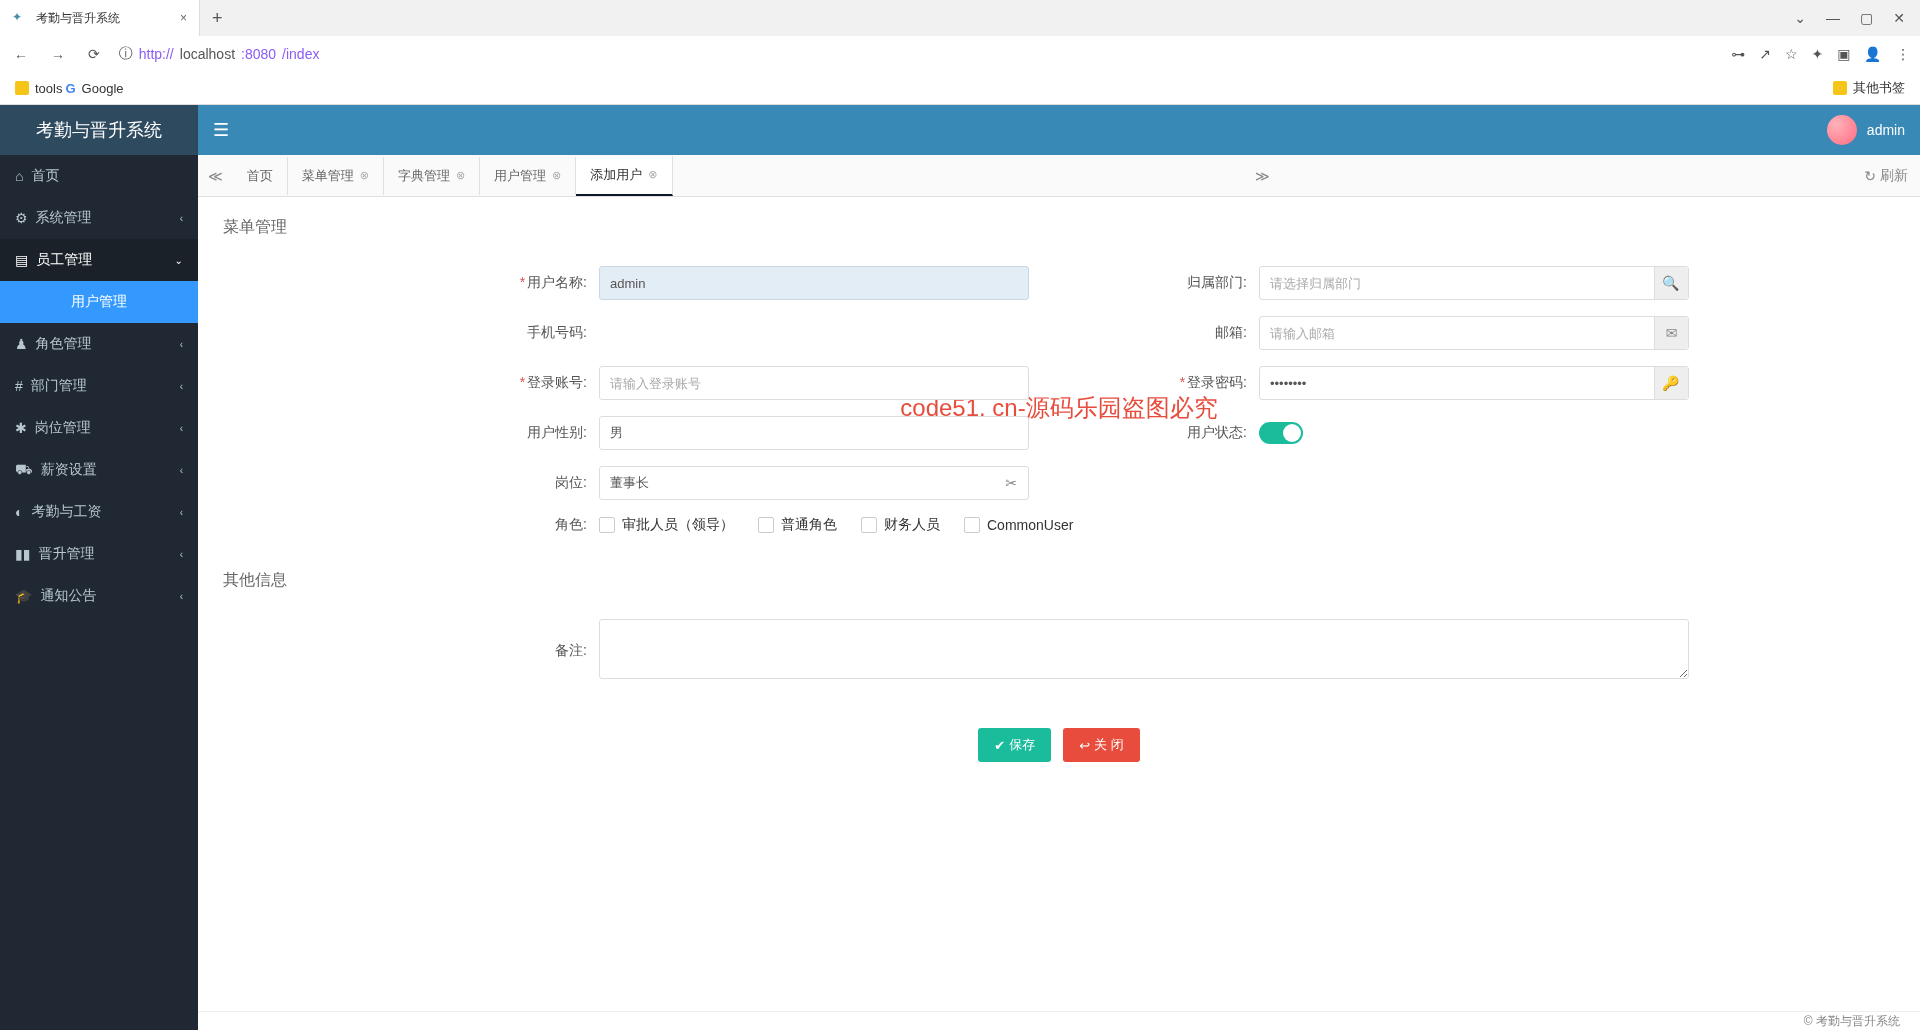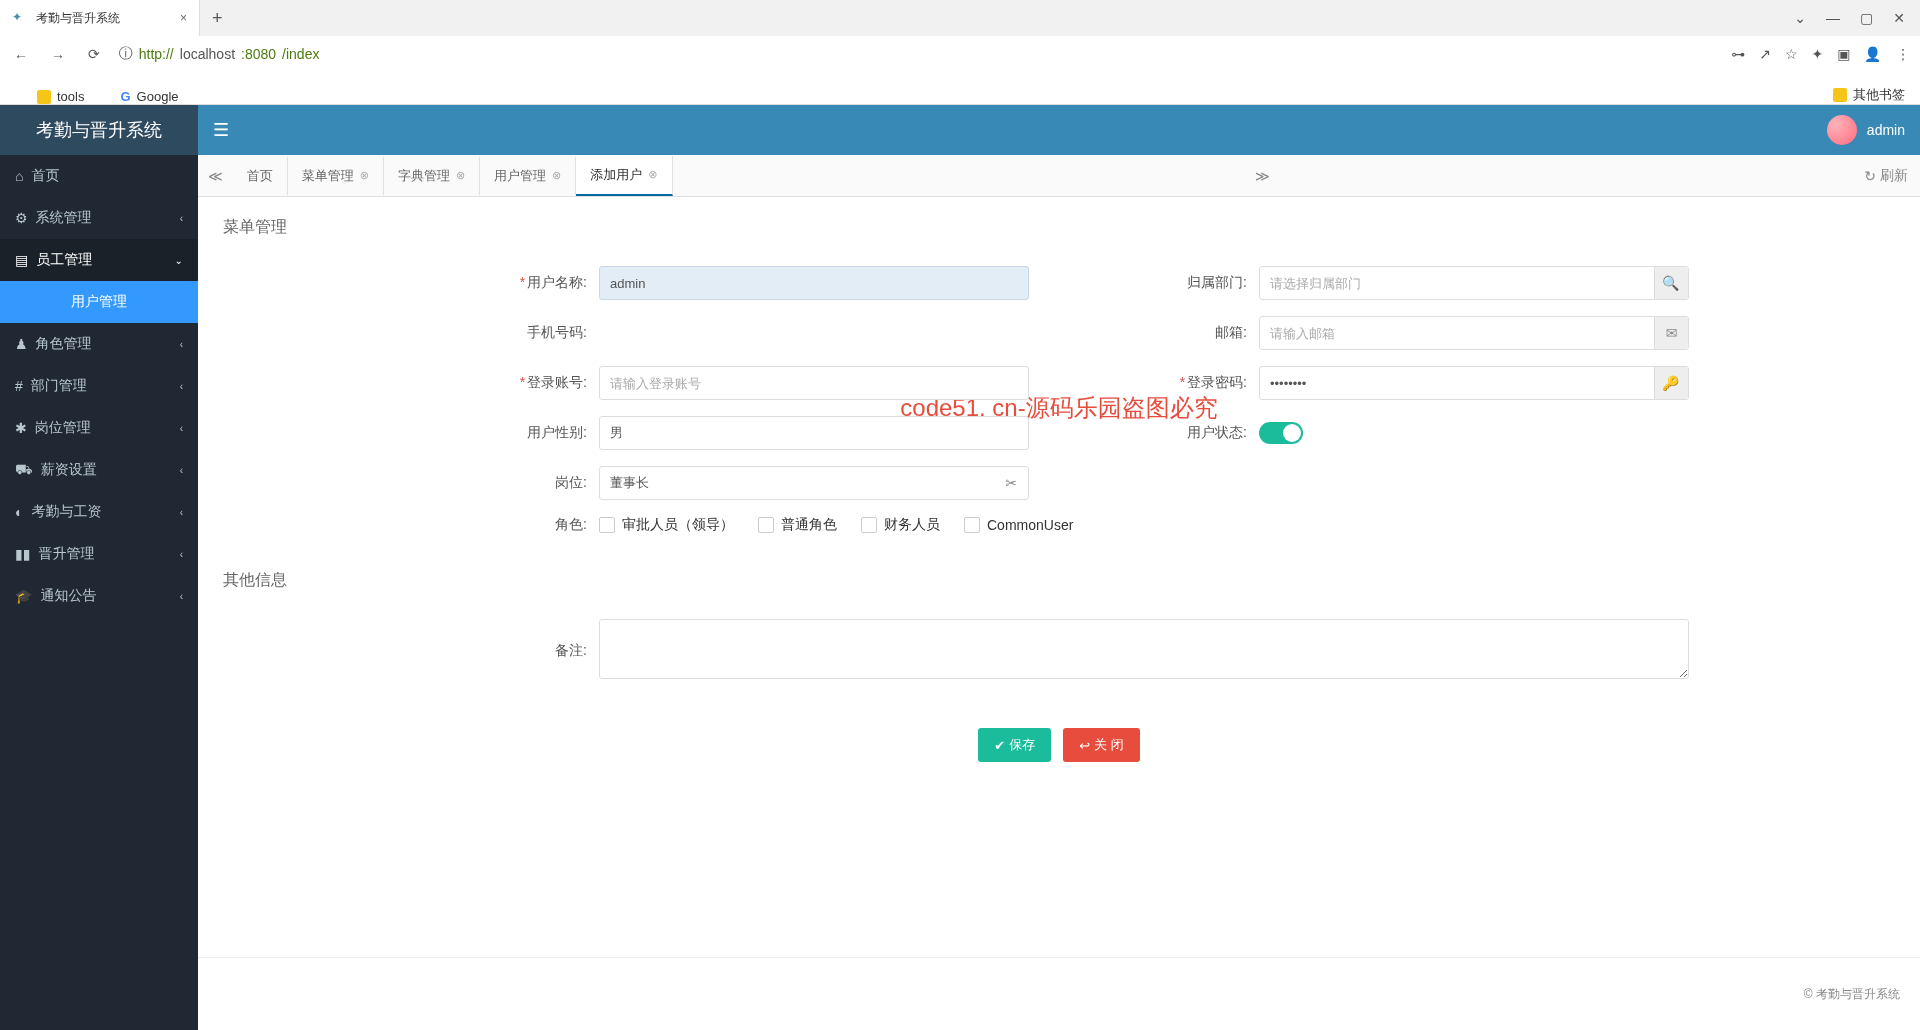--- a/index.html
+++ b/index.html
@@ -10,23 +10,23 @@
 .tab-bar { display: flex; align-items: center; height: 36px; background: #f1f1f1; }
 .tab { display: flex; align-items: center; padding: 0 12px; height: 36px; background: #fff; border-right: 1px solid #ddd; font-size: 12px; gap: 8px; min-width: 200px; }
 .tab-icon { width: 16px; height: 16px; color: #4a90a4; }
 .tab-close { color: #666; cursor: pointer; margin-left: auto; }
 .new-tab { padding: 0 12px; color: #555; cursor: pointer; font-size: 18px; }
 .window-controls { margin-left: auto; display: flex; gap: 20px; padding: 0 15px; color: #555; }
 .window-controls span { cursor: pointer; }
 .addr-bar { display: flex; align-items: center; height: 36px; padding: 0 10px; gap: 15px; }
 .nav-btn { color: #555; cursor: pointer; padding: 0 4px; }
 .url-box { flex: 1; display: flex; align-items: center; gap: 6px; color: #555; font-size: 14px; }
-.url-prefix { color: #4d7c0f; }
+.url-prefix { color: #8b5cf6; }
 .addr-icons { display: flex; gap: 14px; color: #555; }
-.bookmarks-bar { display: flex; align-items: flex-end; height: 32px; padding: 0 15px; gap: 36px; font-size: 13px; margin-left: 22px; }
+.bookmarks-bar { display: flex; align-items: center; height: 32px; padding: 0 15px; gap: 3px; font-size: 13px; }
 .bookmark { display: flex; align-items: center; gap: 6px; cursor: pointer; }
 .folder-icon { width: 14px; height: 14px; background: #f5c518; border-radius: 2px; }
 .other-bookmarks { margin-left: auto; }
 
 
 .app { display: flex; height: calc(100vh - 104px); }
 .sidebar { width: 198px; background: #1f2833; color: #b8c7ce; display: flex; flex-direction: column; }
 .logo { height: 50px; background: #2e4a5f; display: flex; align-items: center; justify-content: center; color: #fff; font-size: 18px; }
 .menu { list-style: none; }
 .menu-item { display: flex; align-items: center; padding: 12px 15px; cursor: pointer; gap: 8px; font-size: 14px; position: relative; }
@@ -38,21 +38,21 @@
 .main { flex: 1; display: flex; flex-direction: column; background: #fff; }
 .topbar { height: 50px; background: #3889b5; display: flex; align-items: center; padding: 0 15px; }
 .hamburger { color: #fff; cursor: pointer; font-size: 18px; }
 .user-info { margin-left: auto; display: flex; align-items: center; gap: 10px; color: #fff; }
 .avatar { width: 30px; height: 30px; border-radius: 50%; background: radial-gradient(circle at 30% 30%, #ffb3ba, #ff6b81); }
 
 
 .tabs-row { display: flex; align-items: center; border-bottom: 1px solid #e0e0e0; background: #fafafa; height: 42px; }
 .tabs-scroll-btn { padding: 0 10px; color: #888; cursor: pointer; }
 .page-tab { padding: 10px 14px; border-right: 1px solid #e0e0e0; cursor: pointer; color: #666; display: flex; align-items: center; gap: 6px; font-size: 13px; }
-.page-tab.active { background: #fff; border-bottom: 2px solid #0369a1; color: #333; }
+.page-tab.active { background: #fff; border-bottom: 2px solid #0f172a; color: #333; }
 .tab-x { color: #aaa; font-size: 11px; }
 .refresh-link { margin-left: auto; padding: 0 12px; color: #888; cursor: pointer; display: flex; gap: 4px; align-items: center; }
 
 
 .content { padding: 20px 25px; overflow-y: auto; flex: 1; position: relative; }
 .section-title { font-size: 16px; color: #666; margin-bottom: 20px; padding-bottom: 8px; }
 .form-grid { display: grid; grid-template-columns: 1fr 1fr; gap: 0 60px; max-width: 1260px; margin: 0 auto; }
 .form-row { display: flex; align-items: center; margin-bottom: 16px; }
 .form-row.full { grid-column: 1 / -1; }
 .label { width: 170px; text-align: right; padding-right: 12px; color: #555; }
@@ -73,21 +73,21 @@
 .check-item { display: flex; align-items: center; gap: 7px; }
 .checkbox { width: 16px; height: 16px; border: 1px solid #ccc; border-radius: 2px; background: #fff; }
 
 
 .btn-row { display: flex; gap: 12px; justify-content: center; margin-top: 30px; }
 .btn { padding: 8px 16px; border: none; border-radius: 3px; color: #fff; cursor: pointer; font-size: 13px; display: flex; align-items: center; gap: 4px; }
 .btn-teal { background: #1abc9c; }
 .btn-red { background: #e74c3c; }
 
 
-.footer { padding: 28px 20px; text-align: right; color: #888; font-size: 12px; border-top: 1px solid #eee; }
+.footer { padding: 1px 20px; text-align: right; color: #888; font-size: 12px; border-top: 1px solid #eee; }
 .wm-red { position: absolute; color: #e74c3c; font-size: 24px; font-weight: 500; pointer-events: none; left: 50%; transform: translateX(-50%); top: 195px; }
 </style>
 </head>
 <body>
 
 <div class="browser-chrome">
   <div class="tab-bar">
     <div class="tab">
       <span class="tab-icon">✦</span>
       <span>考勤与晋升系统</span>

